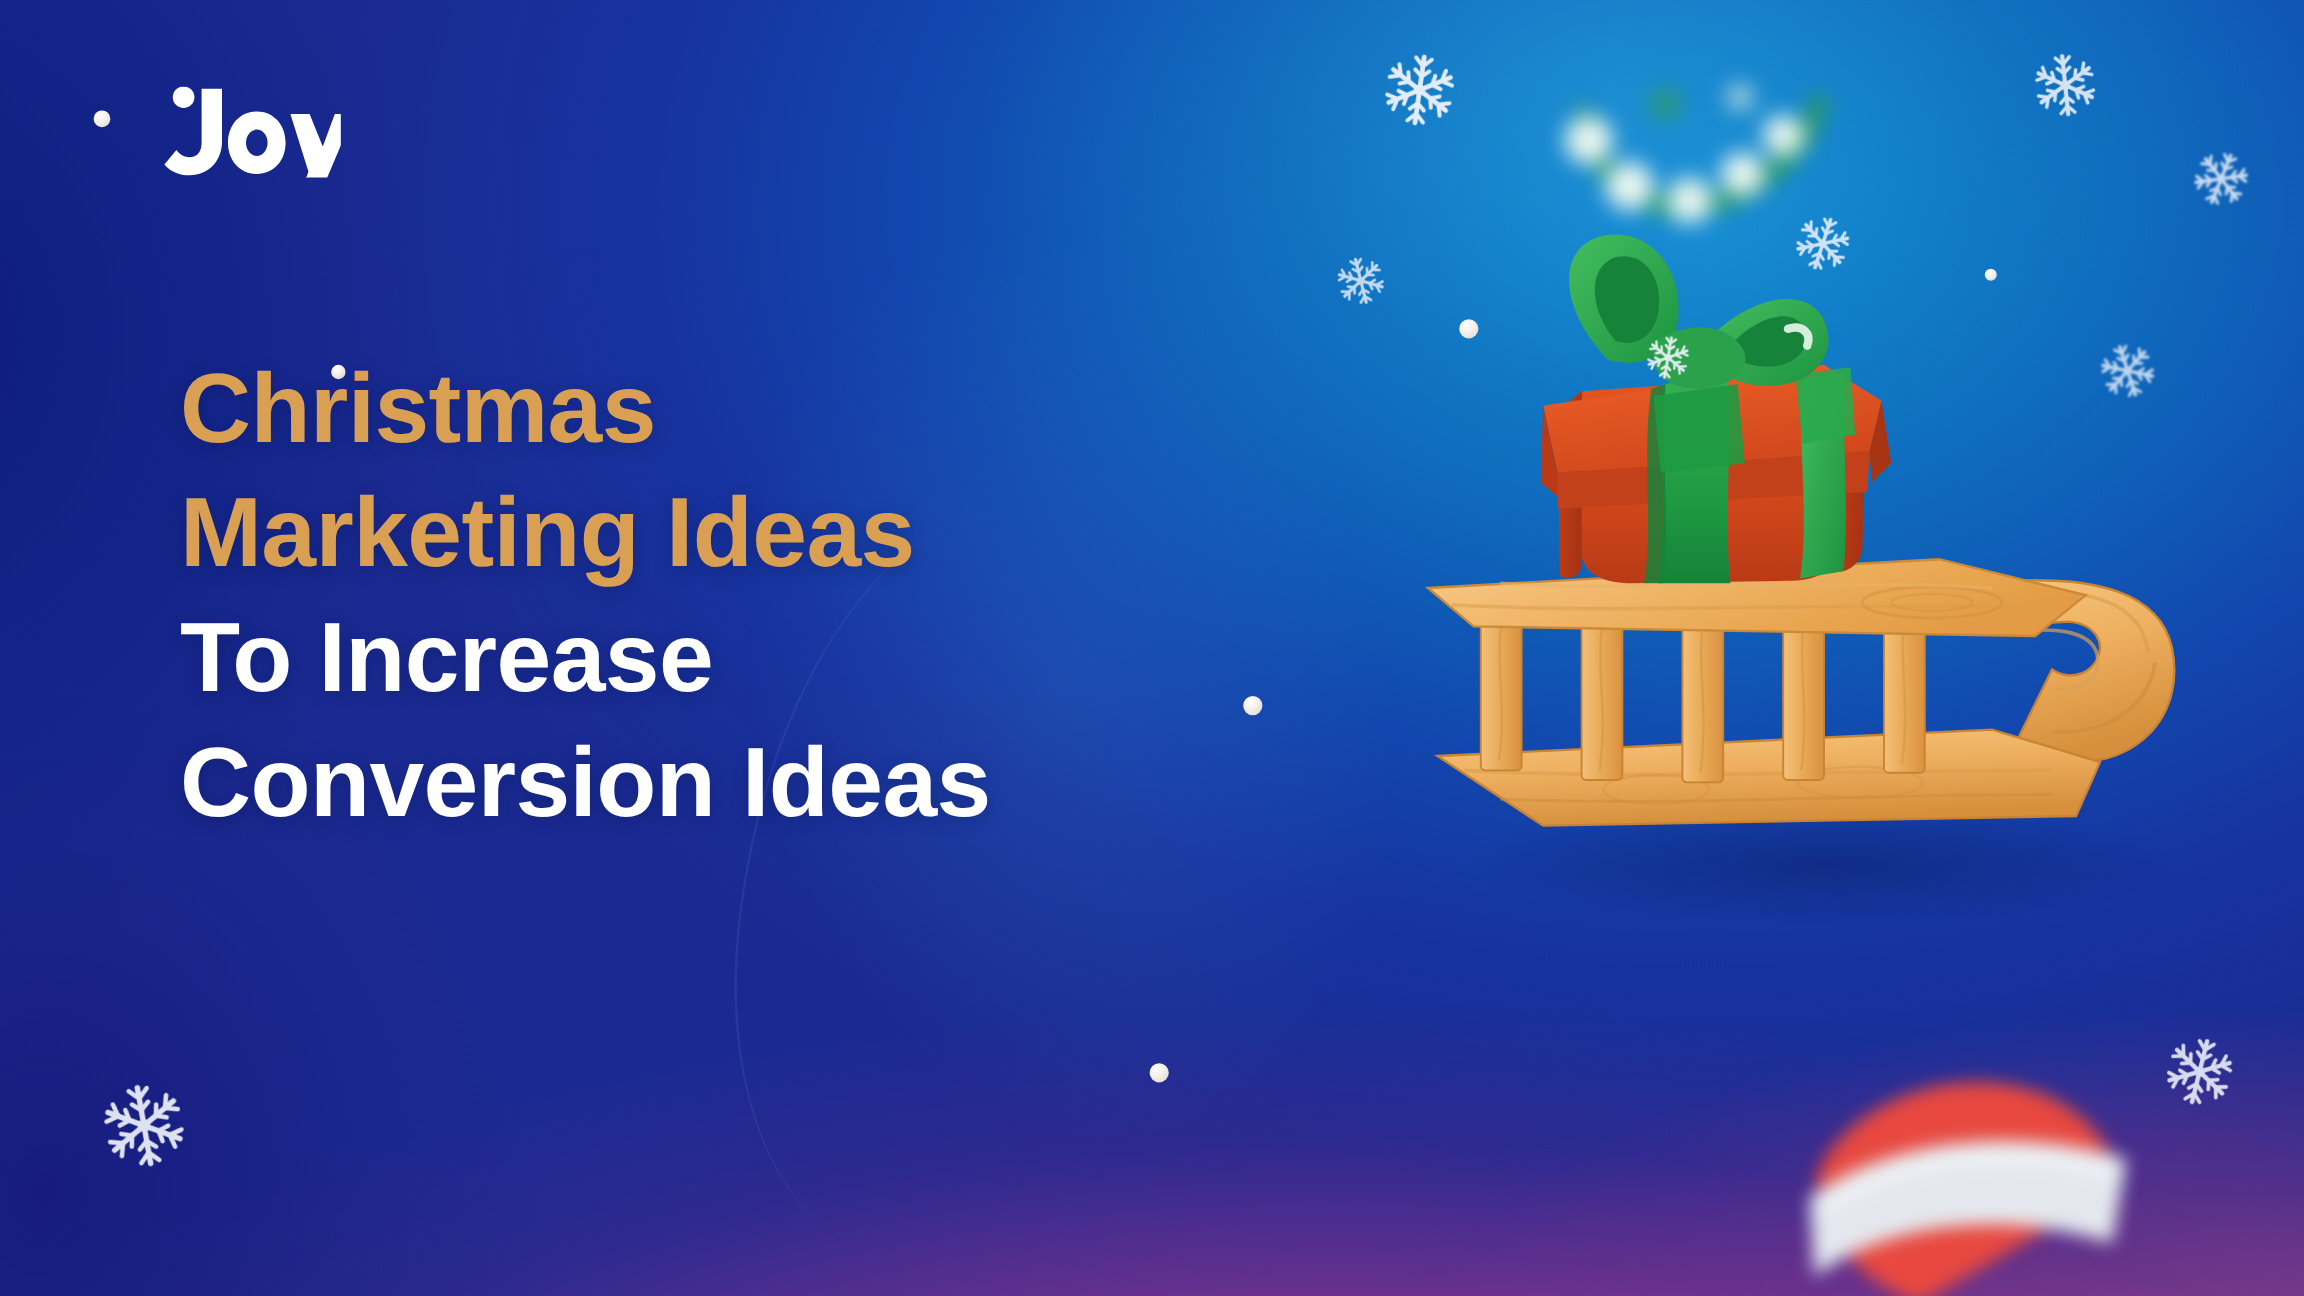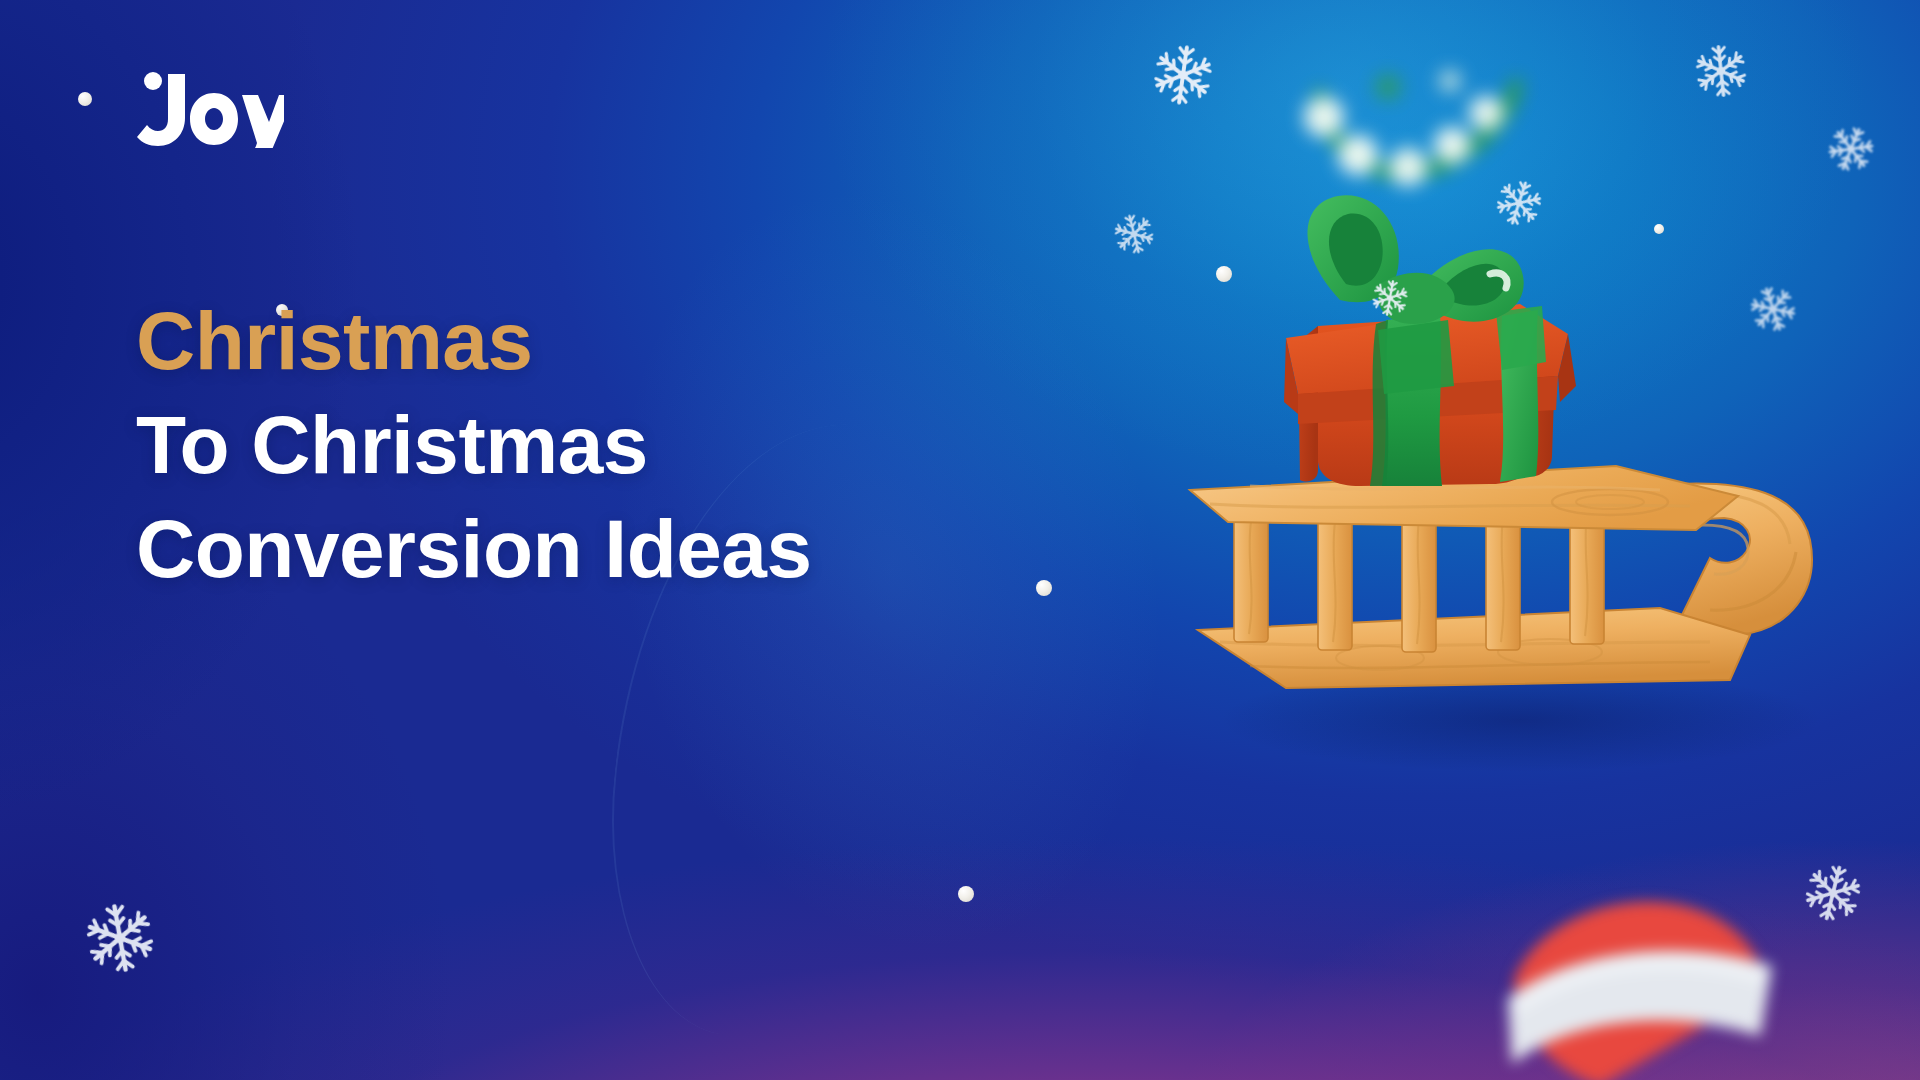--- a/index.html
+++ b/index.html
@@ -65,21 +65,21 @@
     color: #ffffff;
     z-index: 40;
     display: flex;
     align-items: flex-start;
   }
   .logo svg { display: block; }
 
   
   .headline {
     position: absolute;
-    left: 136px; top: 300px;
+    left: 150px; top: 300px;
     z-index: 35;
     line-height: 1.0;
     letter-spacing: -0.5px;
   }
   .headline .line {
     display: block;
     font-size: 82px;
     font-weight: 700;
     margin-bottom: 22px;
     white-space: nowrap;
@@ -164,21 +164,22 @@
 
       <path d="M80 21 c14 0 24 11 24 26 c0 15 -10 26 -24 26 c-14 0 -24 -11 -24 -26 c0 -15 10 -26 24 -26 Z
                M80 36 c-5 0 -9 5 -9 11 c0 6 4 11 9 11 c5 0 9 -5 9 -11 c0 -6 -4 -11 -9 -11 Z" fill="#ffffff" fill-rule="evenodd"></path>
 
       <path d="M108 23 h16 l11 27 l10 -27 h16 l-24 57 c-4 9 -10 13 -19 13 c-4 0 -7 -1 -10 -2 l3 -14 c2 1 4 1 5 1 c3 0 5 -1 6 -4 l1 -3 Z" fill="#ffffff"></path>
     </svg>
   </div>
 
   <div class="headline">
     <span class="line gold">Christmas</span>
-    <span class="line white">To Christmas</span>
+    <span class="line gold">Marketing Ideas</span>
+    <span class="line white">To Increase</span>
     <span class="line white">Conversion Ideas</span>
   </div>
 
   <div class="illus">
     <svg width="720" height="540" viewBox="0 0 720 540">
       <defs>
         <linearGradient id="woodTop" x1="0" y1="0" x2="1" y2="0.4">
           <stop offset="0%" stop-color="#f7cb8c"></stop>
           <stop offset="35%" stop-color="#f2b96e"></stop>
           <stop offset="70%" stop-color="#eaa955"></stop>

